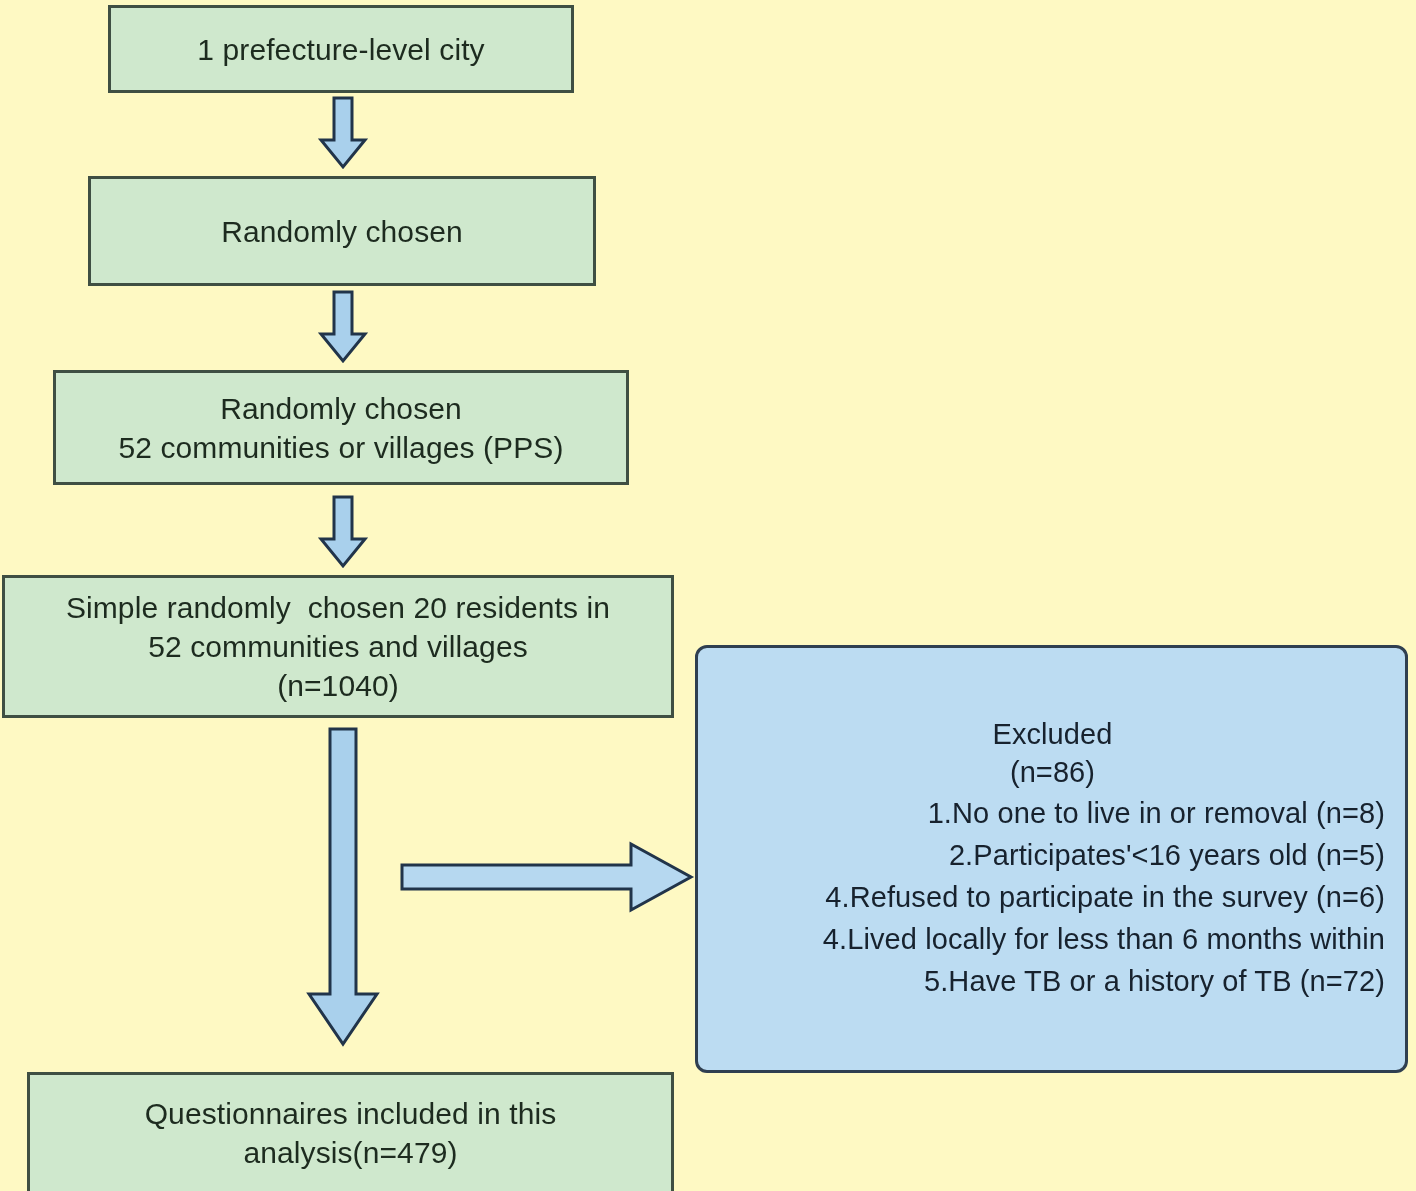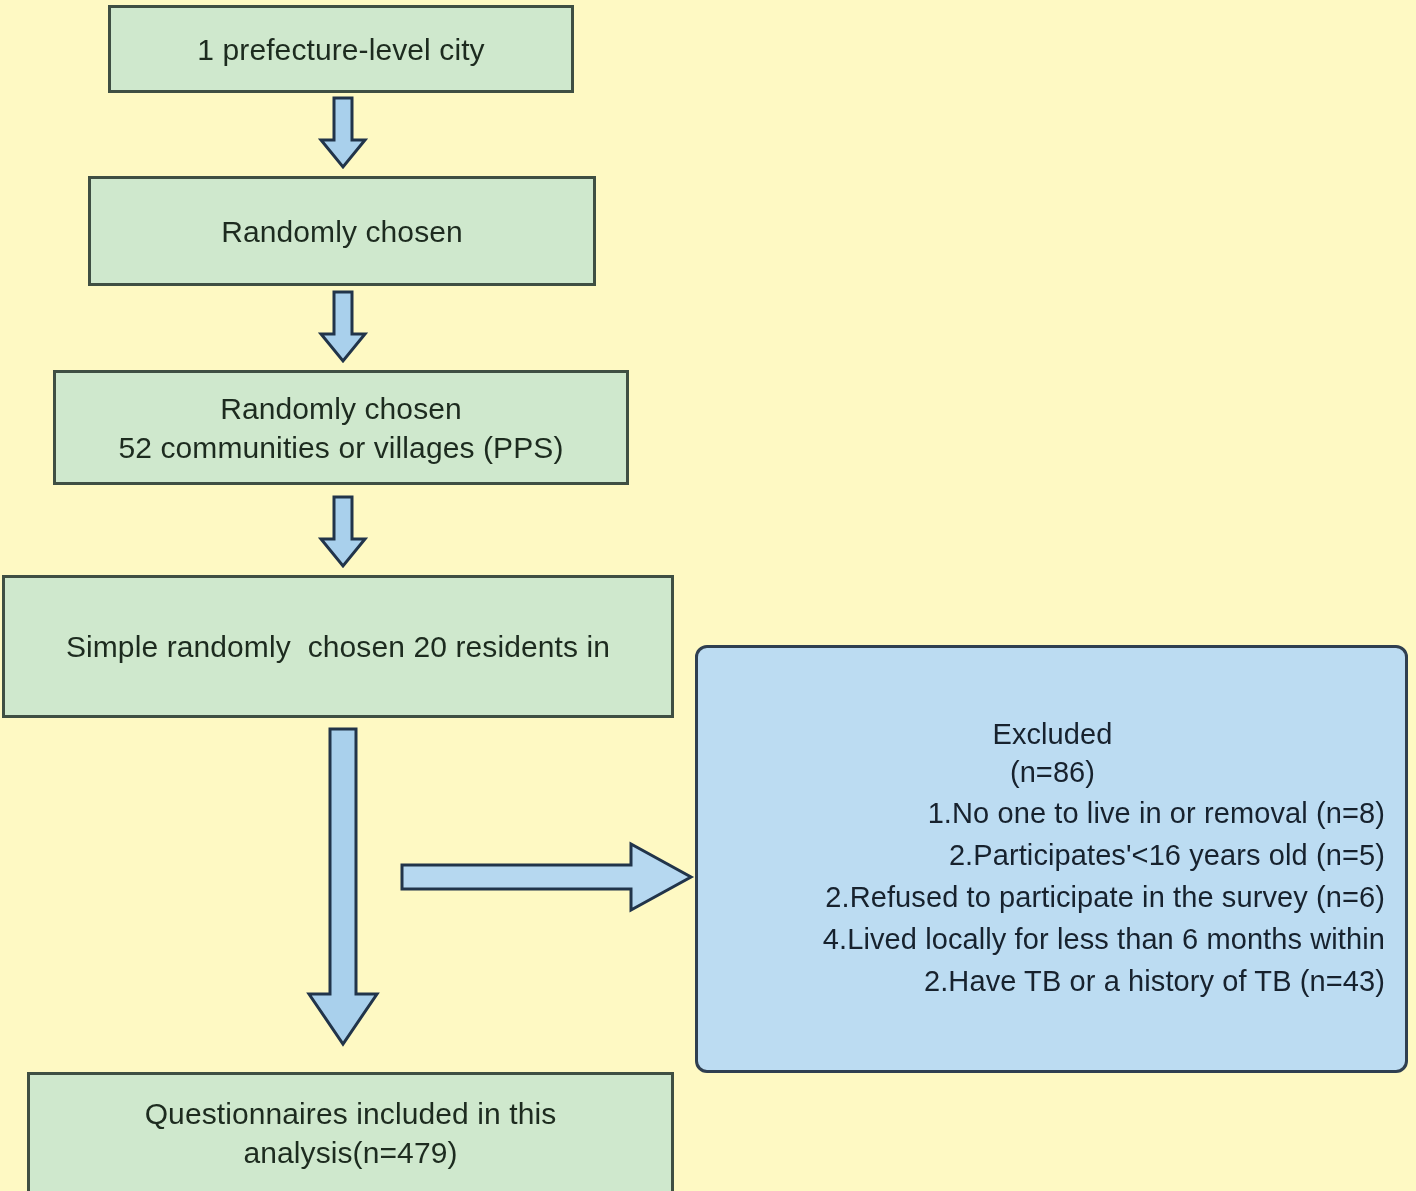--- a/index.html
+++ b/index.html
@@ -114,20 +114,22 @@
 
   <div class="arrow" style="left:318px; top:495px; width:50px; height:74px;">
     <svg width="50" height="74" viewBox="0 0 50 74" aria-hidden="true">
       <polygon class="ar-fill ar-stroke" points="16,2 34,2 34,44 47,44 25,71 3,44 16,44"></polygon>
     </svg>
   </div>
 
   <div class="node node-green" style="left:2px; top:575px; width:672px; height:143px;">
     <div class="node-inner">
       <span class="line">Simple randomly  chosen 20 residents in</span>
+      <span class="line">52 communities and villages</span>
+      <span class="line">(n=1040)</span>
     </div>
   </div>
 
   <div class="arrow" style="left:305px; top:726px; width:76px; height:322px;">
     <svg width="76" height="322" viewBox="0 0 76 322" aria-hidden="true">
       <polygon class="ar-fill ar-stroke" points="25,3 51,3 51,268 72,268 38,318 4,268 25,268"></polygon>
     </svg>
   </div>
 
   <div class="arrow" style="left:399px; top:840px; width:295px; height:74px;">
@@ -135,23 +137,23 @@
       <polygon class="ar-fill2 ar-stroke" points="3,25 232,25 232,4 292,37 232,70 232,49 3,49"></polygon>
     </svg>
   </div>
 
   <div class="node node-blue" style="left:695px; top:645px; width:713px; height:428px; align-items:center;">
     <div class="excl-wrap">
       <span class="excl-head">Excluded</span>
       <span class="excl-head">(n=86)</span>
       <span class="excl-item">1.No one to live in or removal (n=8)</span>
       <span class="excl-item">2.Participates'&lt;16 years old (n=5)</span>
-      <span class="excl-item">2.Refused to participate in the survey (n=6)</span>
+      <span class="excl-item">4.Refused to participate in the survey (n=6)</span>
       <span class="excl-item">4.Lived locally for less than 6 months within</span>
-      <span class="excl-item">2.Have TB or a history of TB (n=43)</span>
+      <span class="excl-item">5.Have TB or a history of TB (n=72)</span>
     </div>
   </div>
 
   <div class="node node-green" style="left:27px; top:1072px; width:647px; height:122px;">
     <div class="node-inner">
       <span class="line">Questionnaires included in this</span>
       <span class="line">analysis(n=479)</span>
     </div>
   </div>
 

